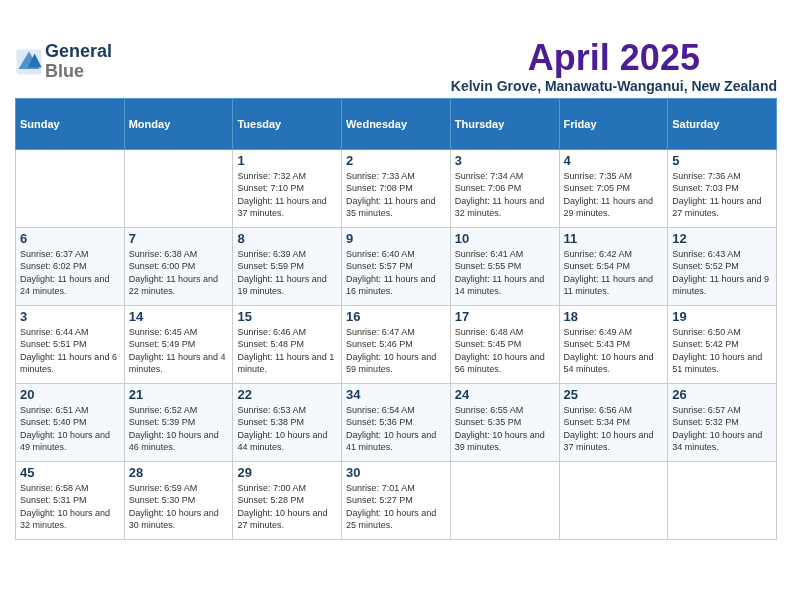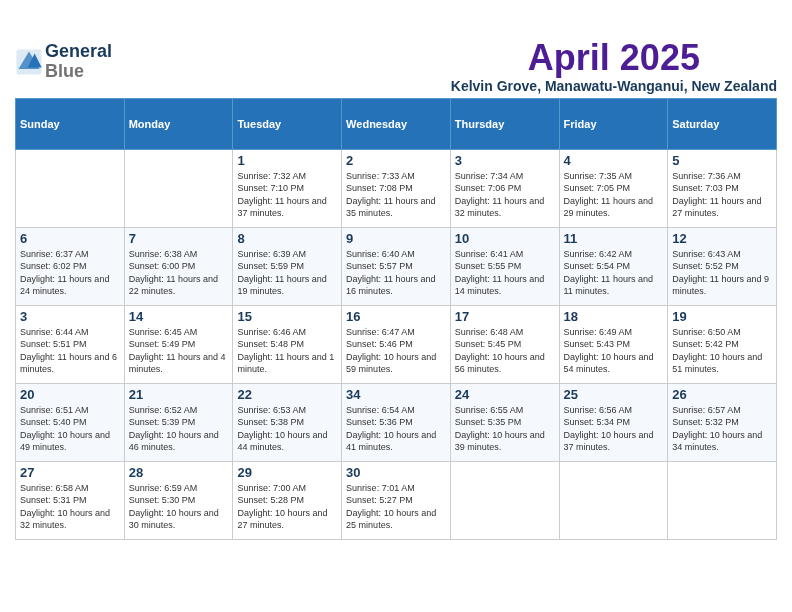--- a/index.html
+++ b/index.html
@@ -246,21 +246,21 @@
             <span class="day-number">25</span>
             <div class="day-info">Sunrise: 6:56 AM<br>Sunset: 5:34 PM<br>Daylight: 10 hours and 37 minutes.</div>
           </td>
           <td>
             <span class="day-number">26</span>
             <div class="day-info">Sunrise: 6:57 AM<br>Sunset: 5:32 PM<br>Daylight: 10 hours and 34 minutes.</div>
           </td>
         </tr>
         <tr>
           <td>
-            <span class="day-number">27</span>
+            <span class="day-number">45</span>
             <div class="day-info">Sunrise: 6:58 AM<br>Sunset: 5:31 PM<br>Daylight: 10 hours and 32 minutes.</div>
           </td>
           <td>
             <span class="day-number">28</span>
             <div class="day-info">Sunrise: 6:59 AM<br>Sunset: 5:30 PM<br>Daylight: 10 hours and 30 minutes.</div>
           </td>
           <td>
             <span class="day-number">29</span>
             <div class="day-info">Sunrise: 7:00 AM<br>Sunset: 5:28 PM<br>Daylight: 10 hours and 27 minutes.</div>
           </td>

